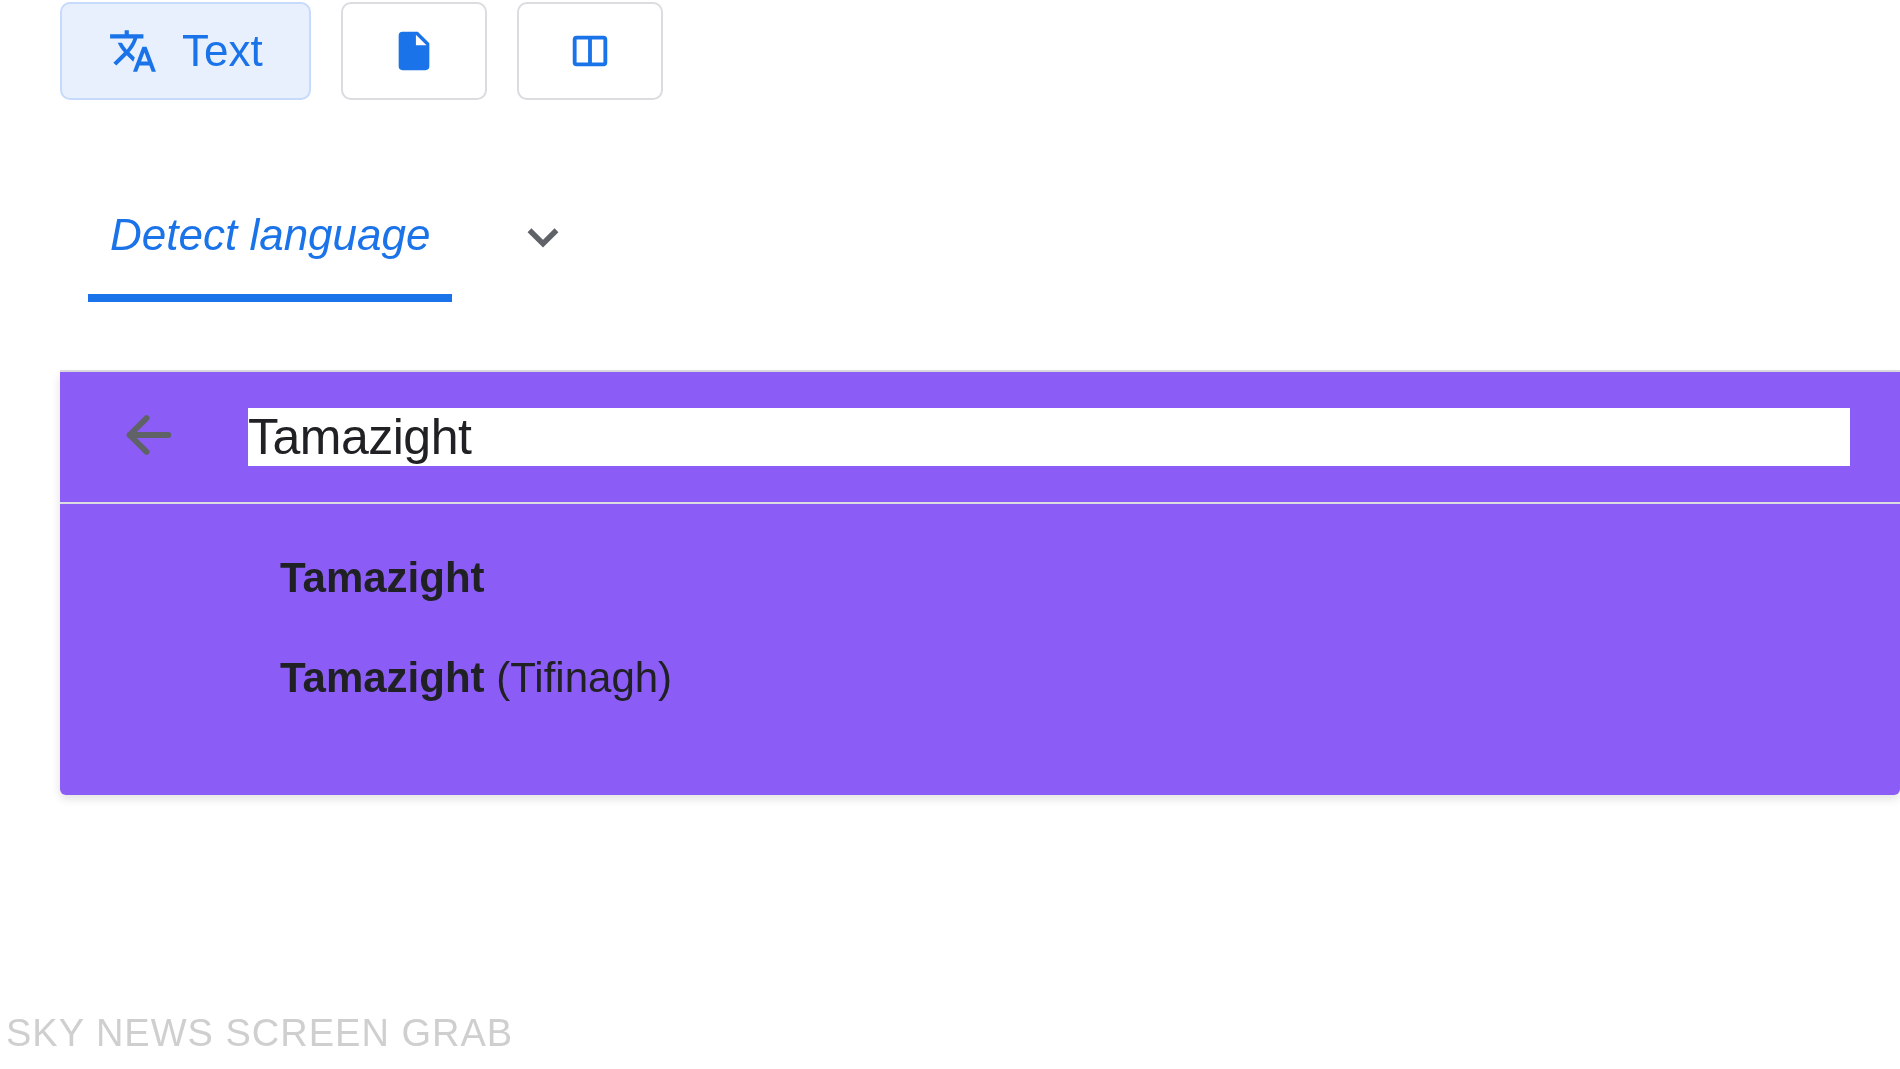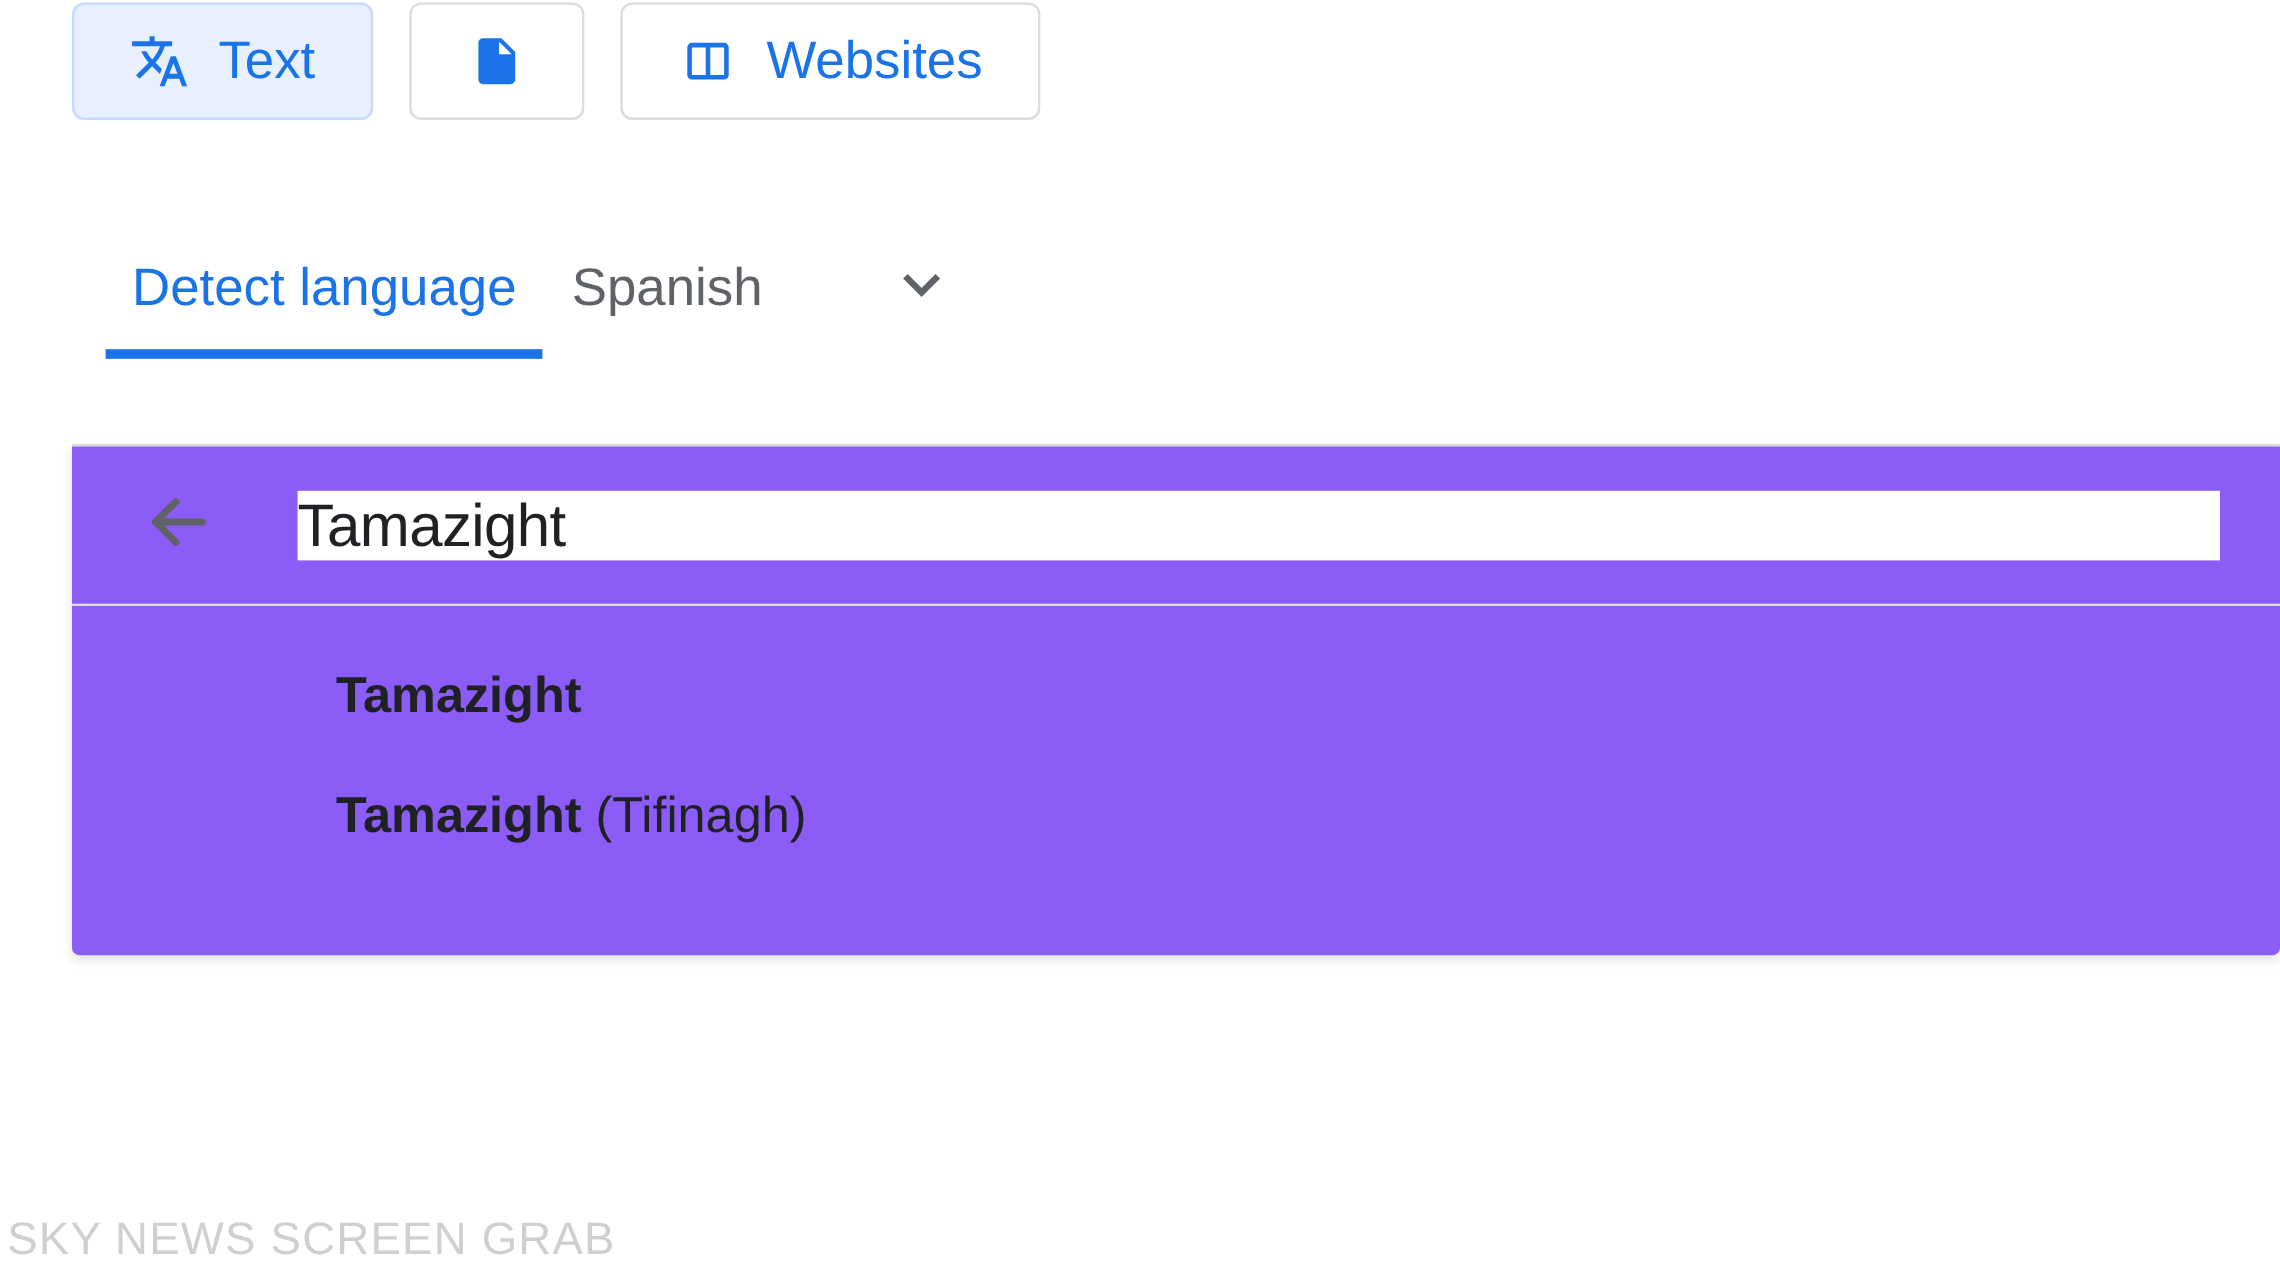--- a/index.html
+++ b/index.html
@@ -34,24 +34,24 @@
     .tab .icon-wrap {
       display: flex;
       align-items: center;
       justify-content: center;
       width: 50px;
       height: 50px;
       color: #1a73e8;
     }
     .lang-row {
       display: flex;
-      align-items: center;
-      gap: 46px;
+      gap: 26px;
       padding: 110px 60px 0 110px;
       position: relative;
+      font-style: italic;
     }
     .lang-tab {
       font-size: 44px;
       color: #5f6368;
       padding-bottom: 30px;
       cursor: pointer;
       position: relative;
       font-weight: 400;
     }
     .lang-tab.active {
@@ -157,27 +157,25 @@
           <path d="M14 2H6a2 2 0 0 0-2 2v16a2 2 0 0 0 2 2h12a2 2 0 0 0 2-2V8l-6-6zM13 9V3.5L18.5 9H13z"></path>
         </svg>
     </span>
   </div>
   <div class="tab">
     <span class="icon-wrap">
       <svg viewBox="0 0 24 24" width="46" height="46" fill="currentColor">
           <path d="M19 4H5a2 2 0 0 0-2 2v12a2 2 0 0 0 2 2h14a2 2 0 0 0 2-2V6a2 2 0 0 0-2-2zM5 6h6v12H5V6zm14 12h-6V6h6v12z"></path>
         </svg>
     </span>
-    <span>Websites</span>
   </div>
 </div>
 
 <div class="lang-row">
   <div class="lang-tab active">Detect language</div>
-  <div class="lang-tab">Spanish</div>
   <div class="chevron-btn">
     <span>
       <svg viewBox="0 0 24 24" width="54" height="54" fill="none" stroke="currentColor" stroke-width="2.4">
           <polyline points="6 9 12 15 18 9"></polyline>
         </svg>
     </span>
   </div>
 </div>
 
 <div class="divider-under-lang"></div>

